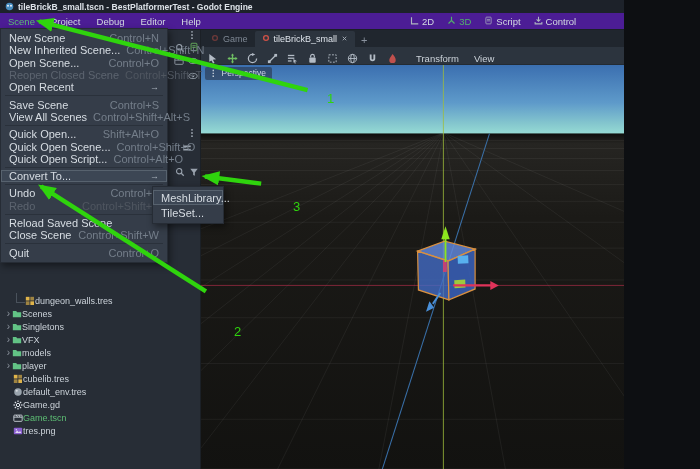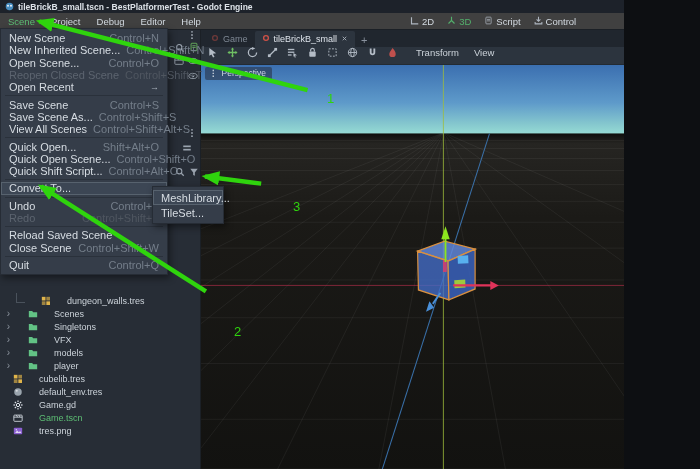--- a/index.html
+++ b/index.html
@@ -5,52 +5,52 @@
   html,body{margin:0;padding:0;background:#0d0f12;}
   .app{position:relative;width:624px;height:469px;overflow:hidden;
        font-family:"Liberation Sans",sans-serif;background:#272d36;
        -webkit-font-smoothing:antialiased;}
   
   .titlebar{height:13px;background:#1d222a;display:flex;align-items:center;
             padding:0 5px;gap:4px;}
   .titlebar .logo svg{width:9px;height:9px;display:block;}
   .title-text{font-size:8.5px;color:#dde2e8;font-weight:bold;white-space:nowrap;}
   
-  .menubar{position:relative;height:16px;background:#404040;display:flex;
+  .menubar{position:relative;height:16px;background:#4c1d95;display:flex;
            align-items:center;border-bottom:1px solid #1b2026;}
   .menus{display:flex;align-items:center;padding-left:8px;gap:16px;}
   .menu-btn{font-size:9.5px;color:#d3dae1;cursor:default;}
   .menu-btn.active{color:#5dbe74;}
   .modes{position:absolute;left:410px;top:0;height:16px;display:flex;align-items:center;gap:13px;}
   .mode-btn{display:flex;align-items:center;gap:3px;font-size:9.5px;color:#d3dae1;}
   .mode-btn svg{width:9px;height:9px;color:#aeb6c0;}
   .mode-btn.active{color:#53b06c;}
   .mode-btn.active svg{color:#53b06c;}
   
   .main{position:relative;display:flex;height:440px;}
   .dock{position:relative;width:200px;background:#272d36;flex:none;}
   .strip-ic{position:absolute;color:#9aa3ae;}
   .strip-ic svg{width:10px;height:10px;display:block;}
   
   .fs-list{position:absolute;left:0;right:2px;top:264px;}
-  .fs-row{display:flex;align-items:center;height:13px;gap:16px;font-size:9px;color:#ccd3da;}
+  .fs-row{display:flex;align-items:center;height:13px;gap:0;font-size:9px;color:#ccd3da;}
   .fs-row .fs-ic svg{width:10px;height:10px;display:block;}
   .fs-arrow{color:#8a929c;font-size:10px;line-height:10px;width:7px;text-align:center;}
   .fs-elbow{width:8px;height:9px;border-left:1px solid #4a525c;border-bottom:1px solid #4a525c;margin:-6px 0 0 0;}
   
   .vcol{position:relative;flex:1;display:flex;flex-direction:column;border-left:1px solid #1b2026;}
   .tabbar{height:17px;background:#20262e;display:flex;align-items:flex-end;padding-left:3px;}
   .tab{display:flex;align-items:center;gap:4px;height:16px;padding:0 7px;font-size:9px;color:#7e8894;}
   .tab svg{width:8px;height:8px;}
   .tab .ic{color:#a04540;}
   .tab.active{background:#2c343e;color:#dde3ea;border-radius:2px 2px 0 0;}
   .tab.active .ic{color:#cf5147;}
   .tab .close svg{width:7px;height:7px;color:#aab2bc;}
   .newtab{color:#8a929e;font-size:11px;margin-left:6px;line-height:14px;}
-  .vtoolbar{height:17px;background:#2c343e;display:flex;align-items:flex-start;padding-left:6px;gap:8px;border-bottom:1px solid #232a32;}
+  .vtoolbar{height:17px;background:#2c343e;display:flex;align-items:flex-end;padding-left:6px;gap:8px;border-bottom:1px solid #232a32;}
   .tool{color:#b4bcc6;display:flex;align-items:center;}
   .tool svg{width:11px;height:11px;display:block;}
   .vmenus{display:flex;gap:15px;margin-left:10px;}
   .vmenu{font-size:9.5px;color:#ccd3da;}
   .view3d{position:relative;flex:1;overflow:hidden;background:#101010;}
   .view3d > svg{position:absolute;inset:0;display:block;}
   .persp{position:absolute;left:4px;top:2px;display:flex;align-items:center;gap:3px;
          background:rgba(42,54,74,.62);padding:1px 6px 2px 4px;border-radius:2px;
          font-size:8.5px;color:#cfd8e2;}
   .persp .pd{font-weight:bold;letter-spacing:1px;}
@@ -498,38 +498,34 @@
       <div class="menu-item">
         <span class="mi-label">Open Recent</span>
         <span class="mi-arrow">→</span>
       </div>
       <div class="menu-sep"></div>
       <div class="menu-item">
         <span class="mi-label">Save Scene</span>
         <span class="mi-short">Control+S</span>
       </div>
       <div class="menu-item">
-        <span class="mi-label">Save Scene As...</span>
-        <span class="mi-short">Control+Shift+S</span>
-      </div>
-      <div class="menu-item">
         <span class="mi-label">View All Scenes</span>
         <span class="mi-short">Control+Shift+Alt+S</span>
       </div>
       <div class="menu-sep"></div>
       <div class="menu-item">
         <span class="mi-label">Quick Open...</span>
         <span class="mi-short">Shift+Alt+O</span>
       </div>
       <div class="menu-item">
         <span class="mi-label">Quick Open Scene...</span>
         <span class="mi-short">Control+Shift+O</span>
       </div>
       <div class="menu-item">
-        <span class="mi-label">Quick Shift Script...</span>
+        <span class="mi-label">Quick Open Script...</span>
         <span class="mi-short">Control+Alt+O</span>
       </div>
       <div class="menu-sep"></div>
       <div class="menu-item hl">
         <span class="mi-label">Convert To...</span>
         <span class="mi-arrow">→</span>
       </div>
       <div class="menu-sep"></div>
       <div class="menu-item">
         <span class="mi-label">Undo</span>

